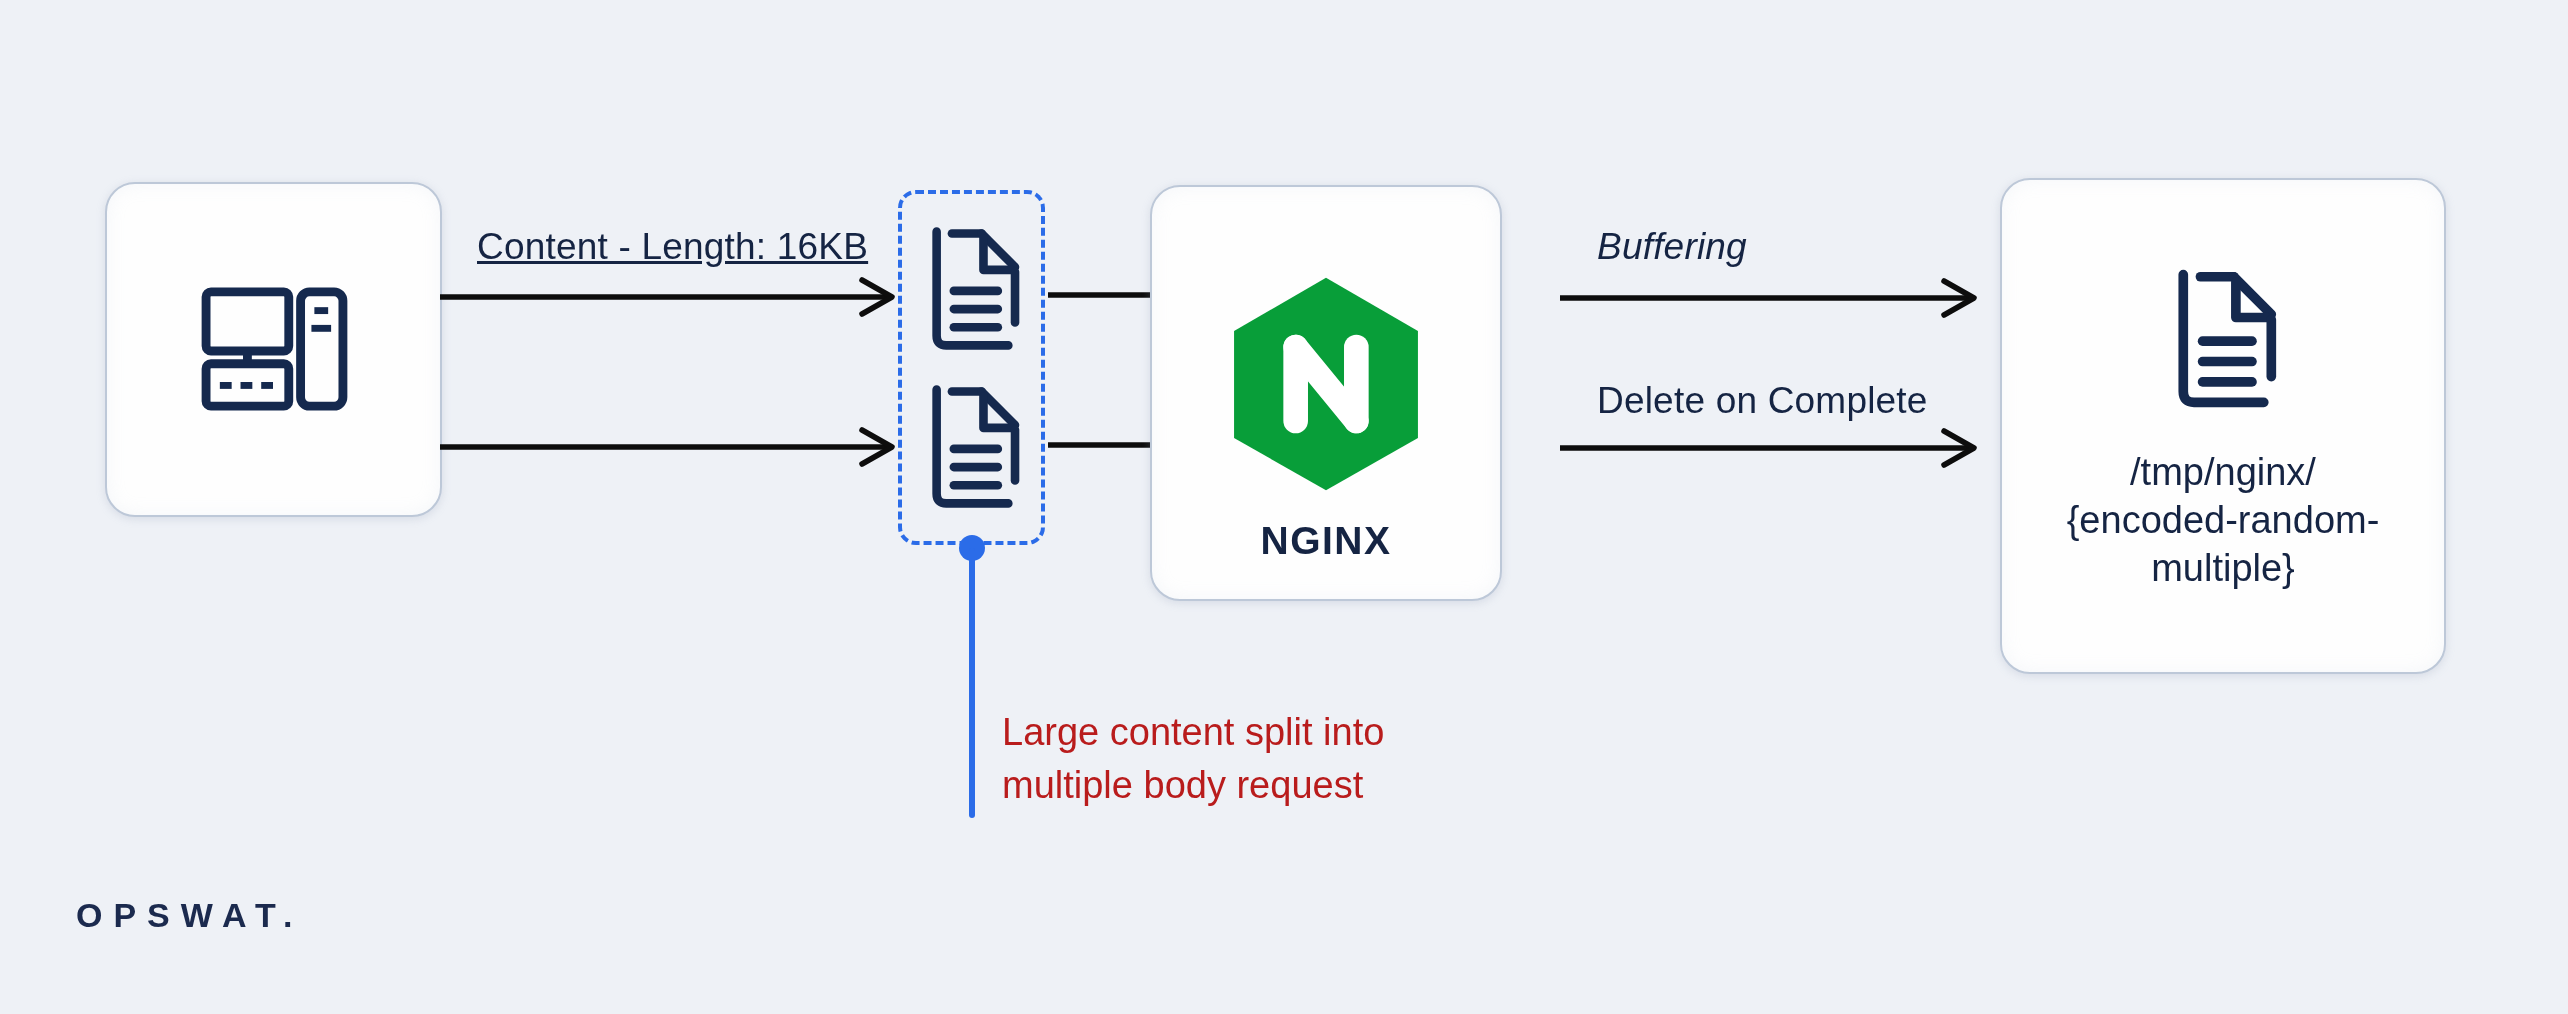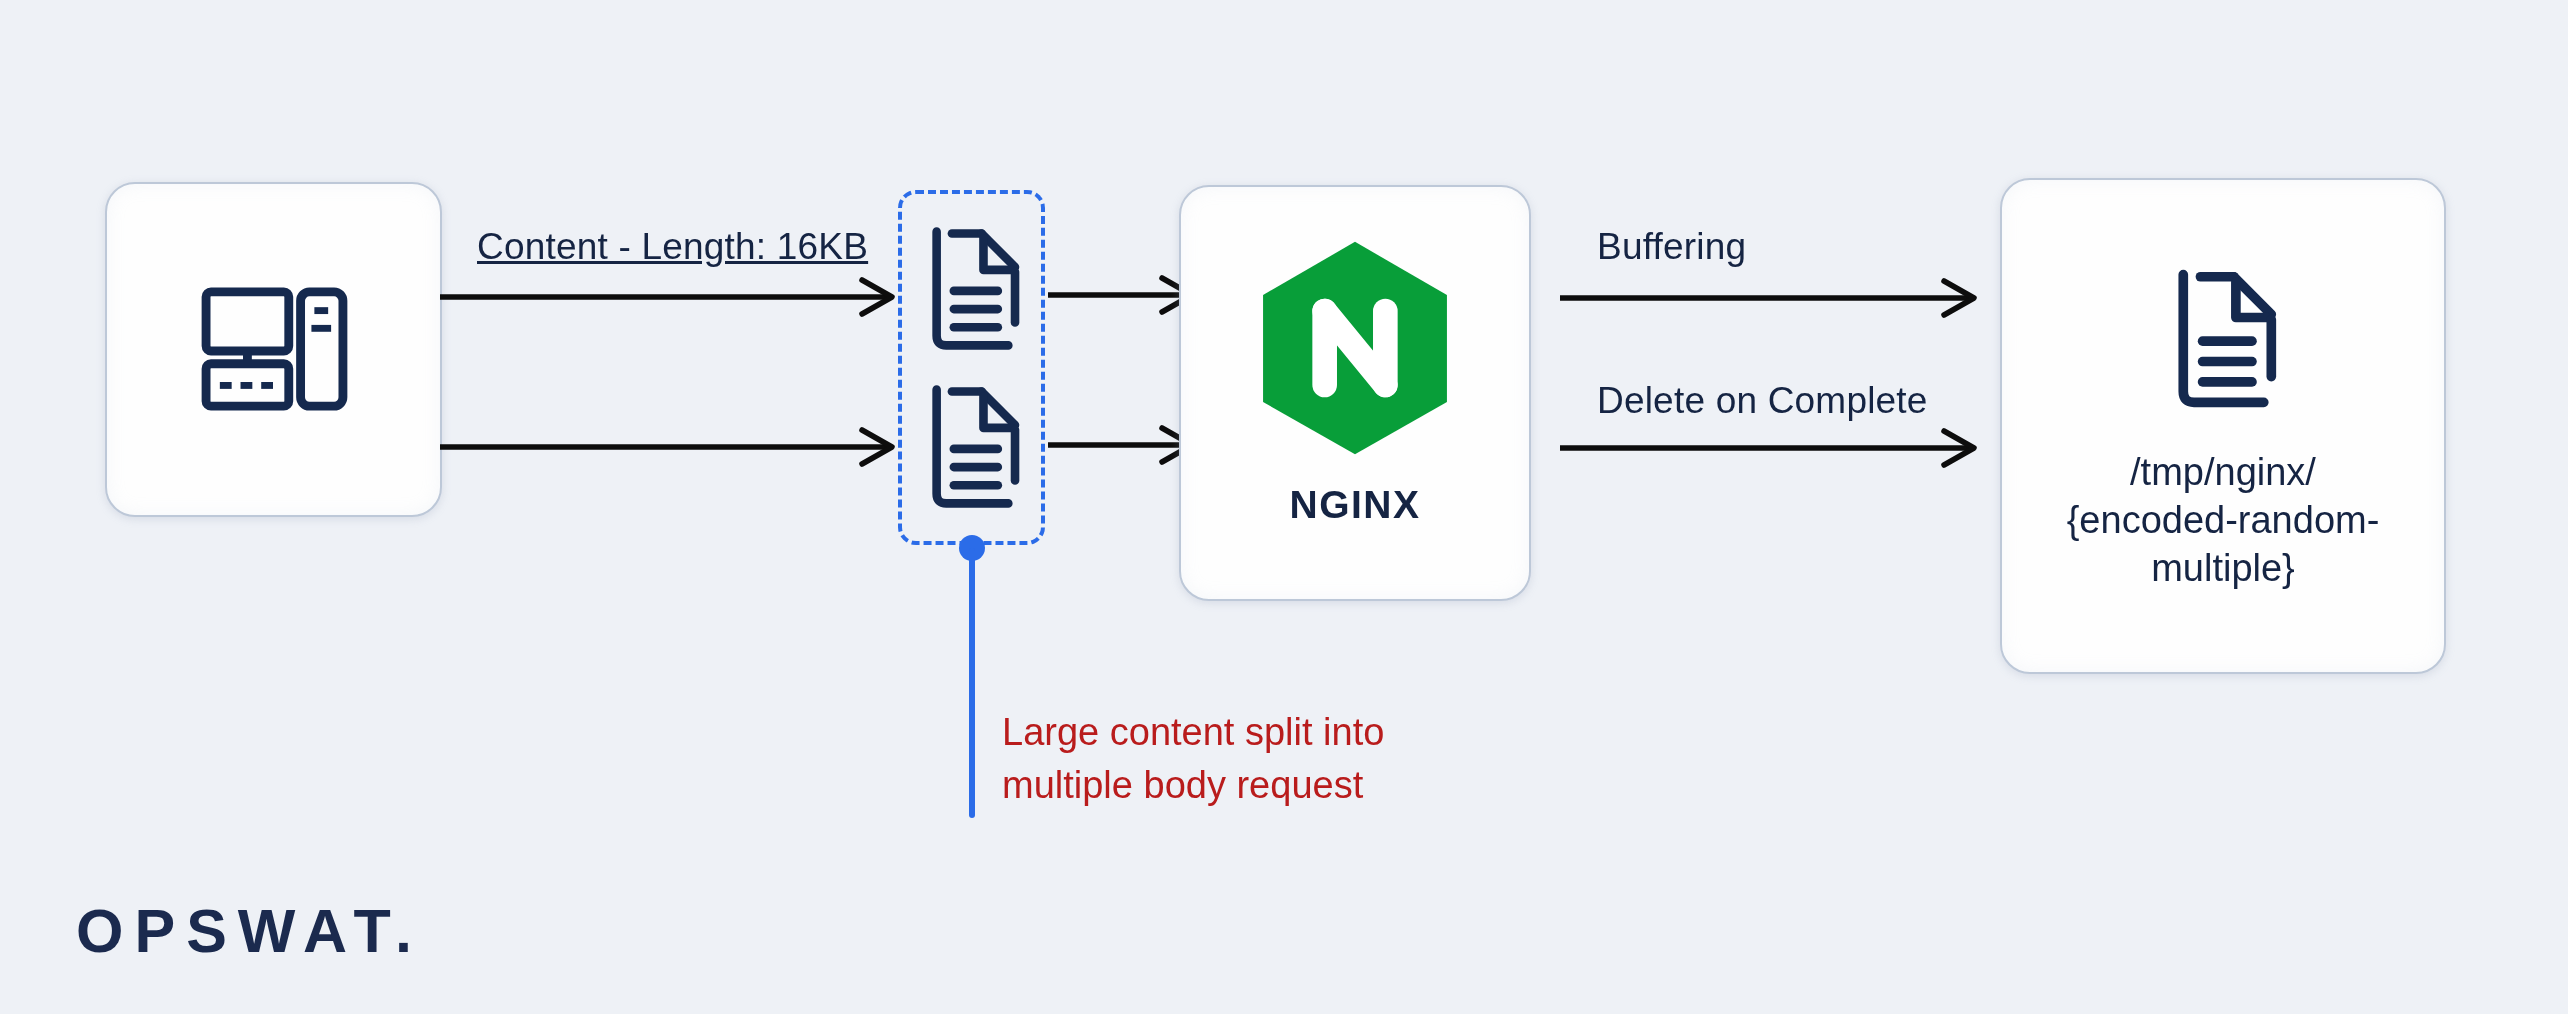--- a/index.html
+++ b/index.html
@@ -12,21 +12,21 @@
   }
   .node-box{
     position:absolute;
     background:#fefefe;
     border:2px solid #bdc8d8;
     border-radius:30px;
     box-shadow:0 2px 8px rgba(150,160,185,0.28), inset 0 0 18px rgba(200,210,225,0.18);
     display:flex;flex-direction:column;align-items:center;justify-content:center;
   }
   .client-box{left:105px;top:182px;width:333px;height:331px;}
-  .nginx-box{left:1179px;top:185px;width:348px;height:412px;justify-content:flex-start;}
+  .nginx-box{left:1150px;top:185px;width:348px;height:412px;justify-content:center;}
   .storage-box{left:2000px;top:178px;width:442px;height:492px;justify-content:flex-start;}
   .dashed-box{
     position:absolute;left:898px;top:190px;width:147px;height:355px;
     border:4px dashed #2b6ce8;border-radius:18px;
     box-sizing:border-box;
     display:flex;flex-direction:column;align-items:center;justify-content:center;gap:28px;
   }
   .edge-label{
     position:absolute;
     color:#152443;font-size:37px;font-weight:500;letter-spacing:0.2px;
@@ -46,21 +46,21 @@
   .blue-dot{
     position:absolute;left:959px;top:535px;width:26px;height:26px;
     border-radius:50%;background:#2b6ce8;
   }
   .blue-line{
     position:absolute;left:969px;top:548px;width:6px;height:270px;
     background:#2b6ce8;border-radius:3px;
   }
   .logo{
     position:absolute;left:76px;top:896px;
-    color:#1b2a4e;font-size:61px;font-weight:600;letter-spacing:11px;
+    color:#1b2a4e;font-size:34px;font-weight:600;letter-spacing:11px;
   }
   svg{display:block;}
 </style>
 </head>
 <body>
 
 <div class="stage">
 
   <div class="node-box client-box">
     <span>
@@ -151,21 +151,21 @@
         <g stroke="#ffffff" stroke-width="13" stroke-linecap="round">
           <line x1="34" y1="38" x2="34" y2="77"></line>
           <line x1="66" y1="38" x2="66" y2="77"></line>
           <line x1="34" y1="38" x2="66" y2="77"></line>
         </g>
       </svg>
     </span>
     <div class="nginx-label">NGINX</div>
   </div>
 
-  <div class="edge-label" style="left:1597px;top:226px;">Buffering</div>
+  <div class="edge-label" style="left:1597px;top:226px;font-style:italic;">Buffering</div>
   <div class="arrow" style="left:1560px;top:276px;">
     <svg width="422" height="44" viewBox="0 0 422 44" fill="none" stroke="#0d0d0d">
       <line x1="0" y1="22" x2="412" y2="22" stroke-width="5.5"></line>
       <polyline points="384,5 414,22 384,39" stroke-width="5.5" stroke-linecap="round" stroke-linejoin="round"></polyline>
     </svg>
   </div>
 
   <div class="edge-label" style="left:1597px;top:380px;text-align:center;">Delete on Complete</div>
   <div class="arrow" style="left:1560px;top:426px;">
     <svg width="422" height="44" viewBox="0 0 422 44" fill="none" stroke="#0d0d0d">

